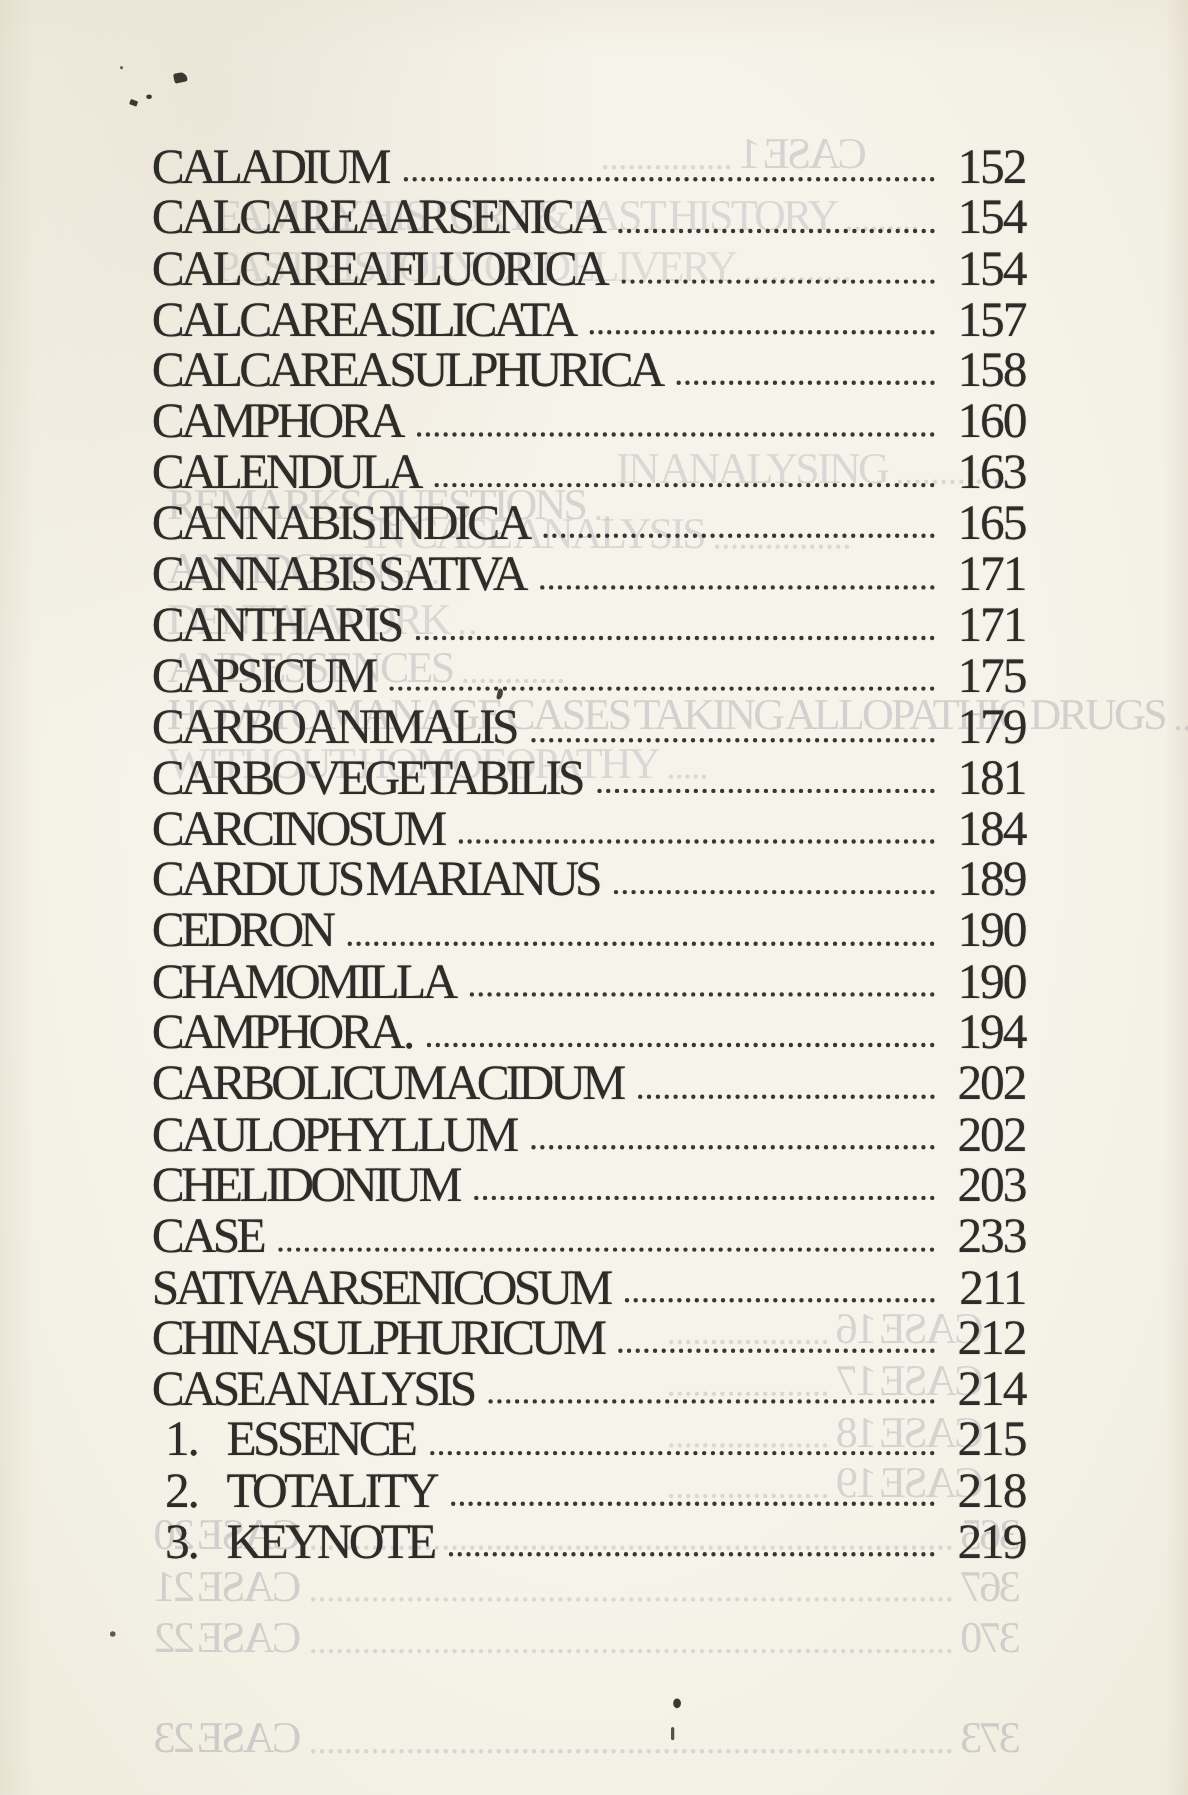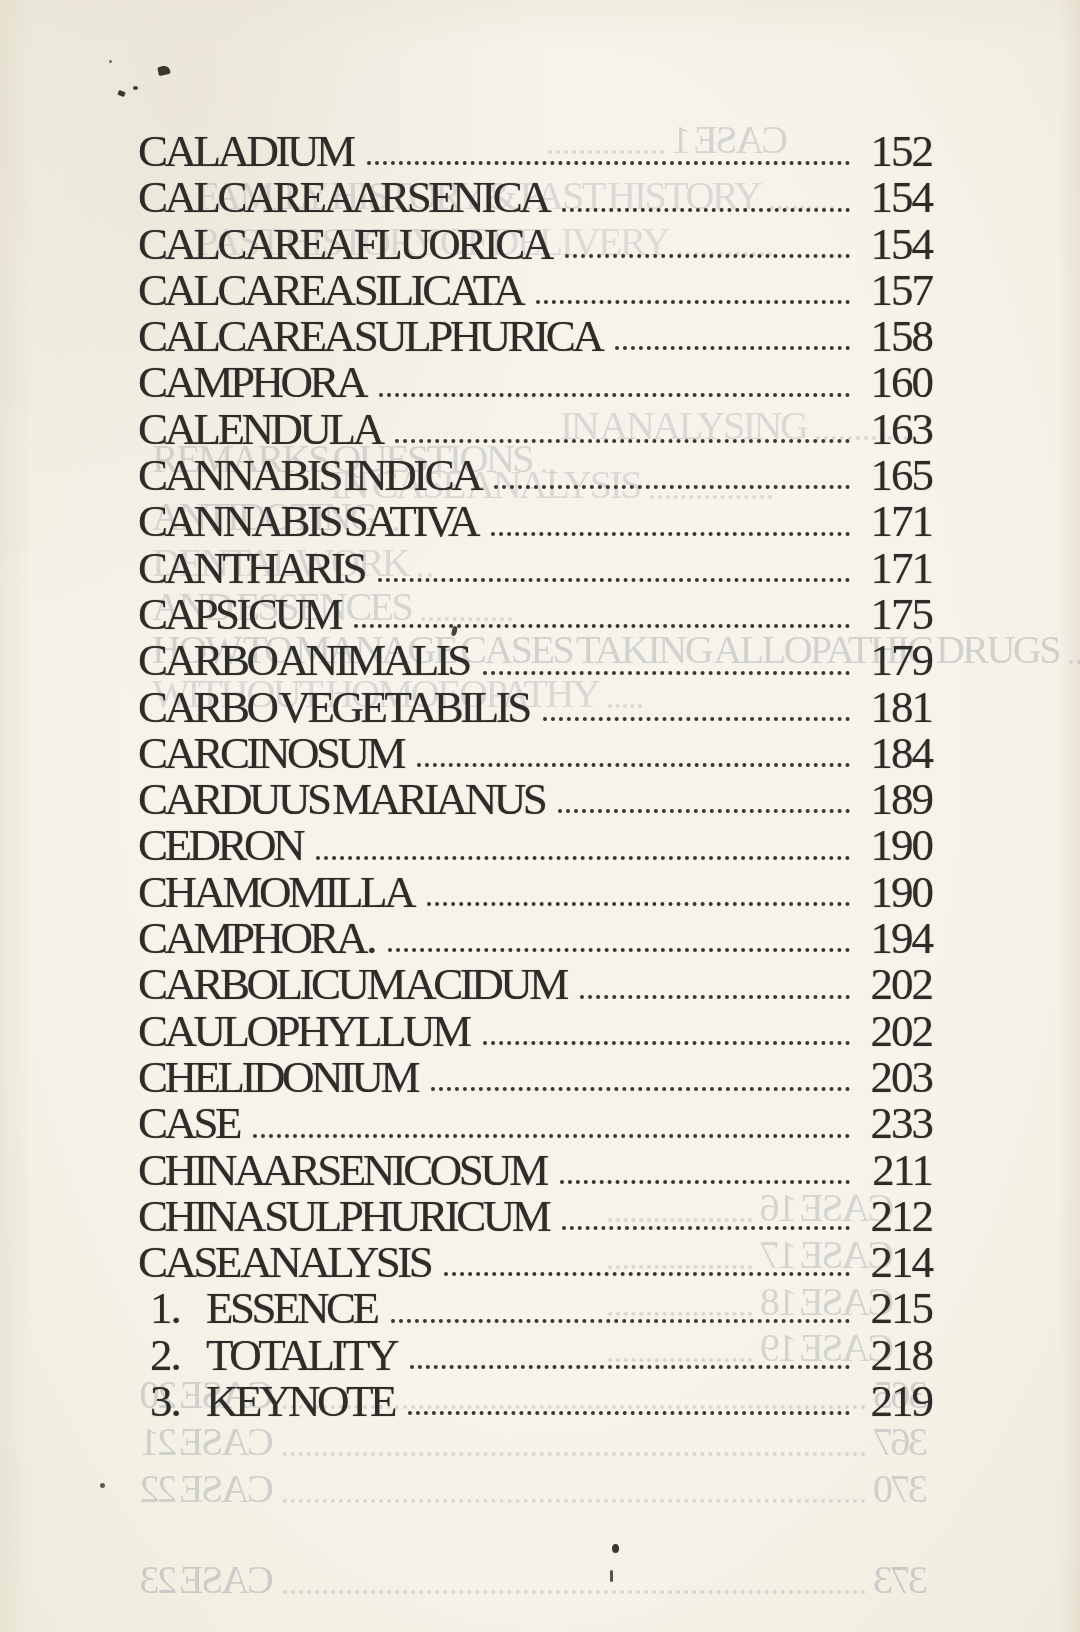--- a/index.html
+++ b/index.html
@@ -279,21 +279,21 @@
         <span class="label">CHELIDONIUM</span>
         <span class="leader"></span>
         <span class="pagenum">203</span>
       </div>
       <div class="toc-row">
         <span class="label">CASE</span>
         <span class="leader"></span>
         <span class="pagenum">233</span>
       </div>
       <div class="toc-row">
-        <span class="label">CHINA ARSENICOSUM</span>
+        <span class="label">SATIVA ARSENICOSUM</span>
         <span class="leader"></span>
         <span class="pagenum">211</span>
       </div>
       <div class="toc-row">
         <span class="label">CHINA SULPHURICUM</span>
         <span class="leader"></span>
         <span class="pagenum">212</span>
       </div>
       <div class="toc-row">
         <span class="label">CASE ANALYSIS</span>

